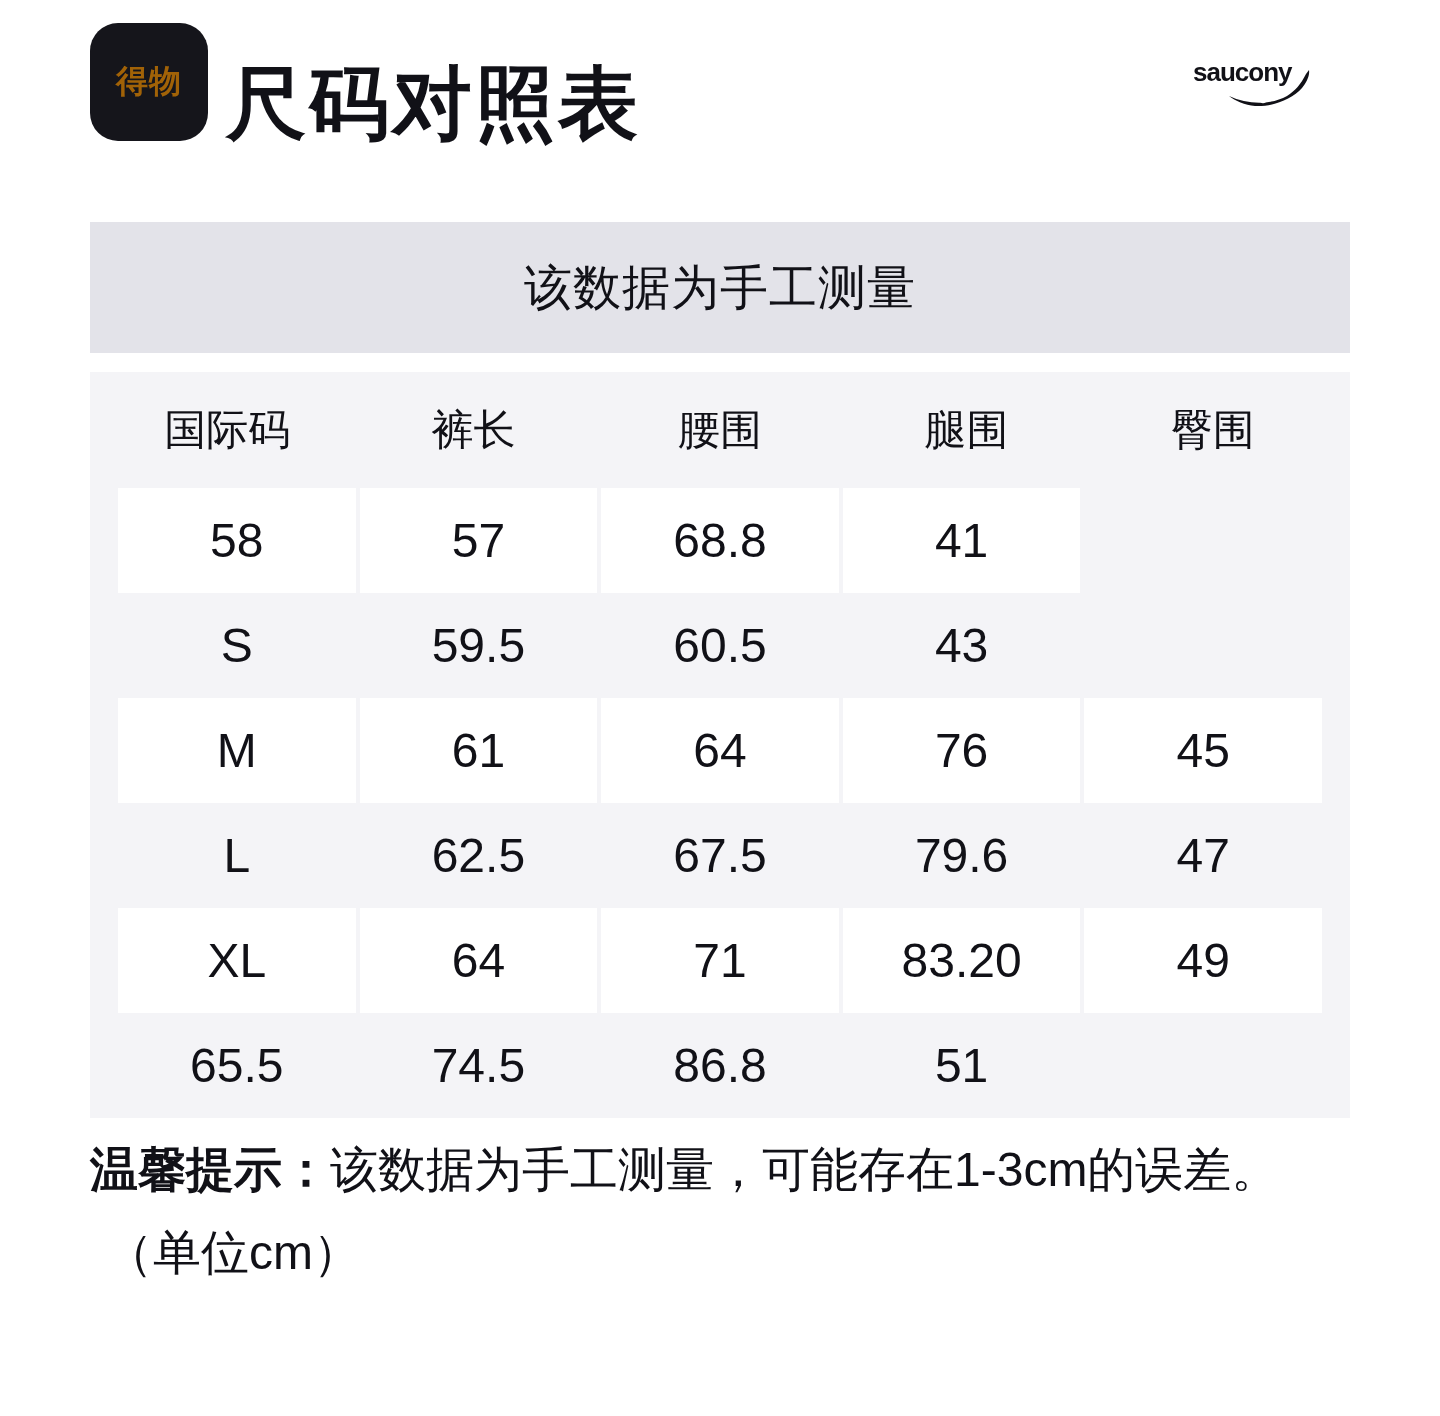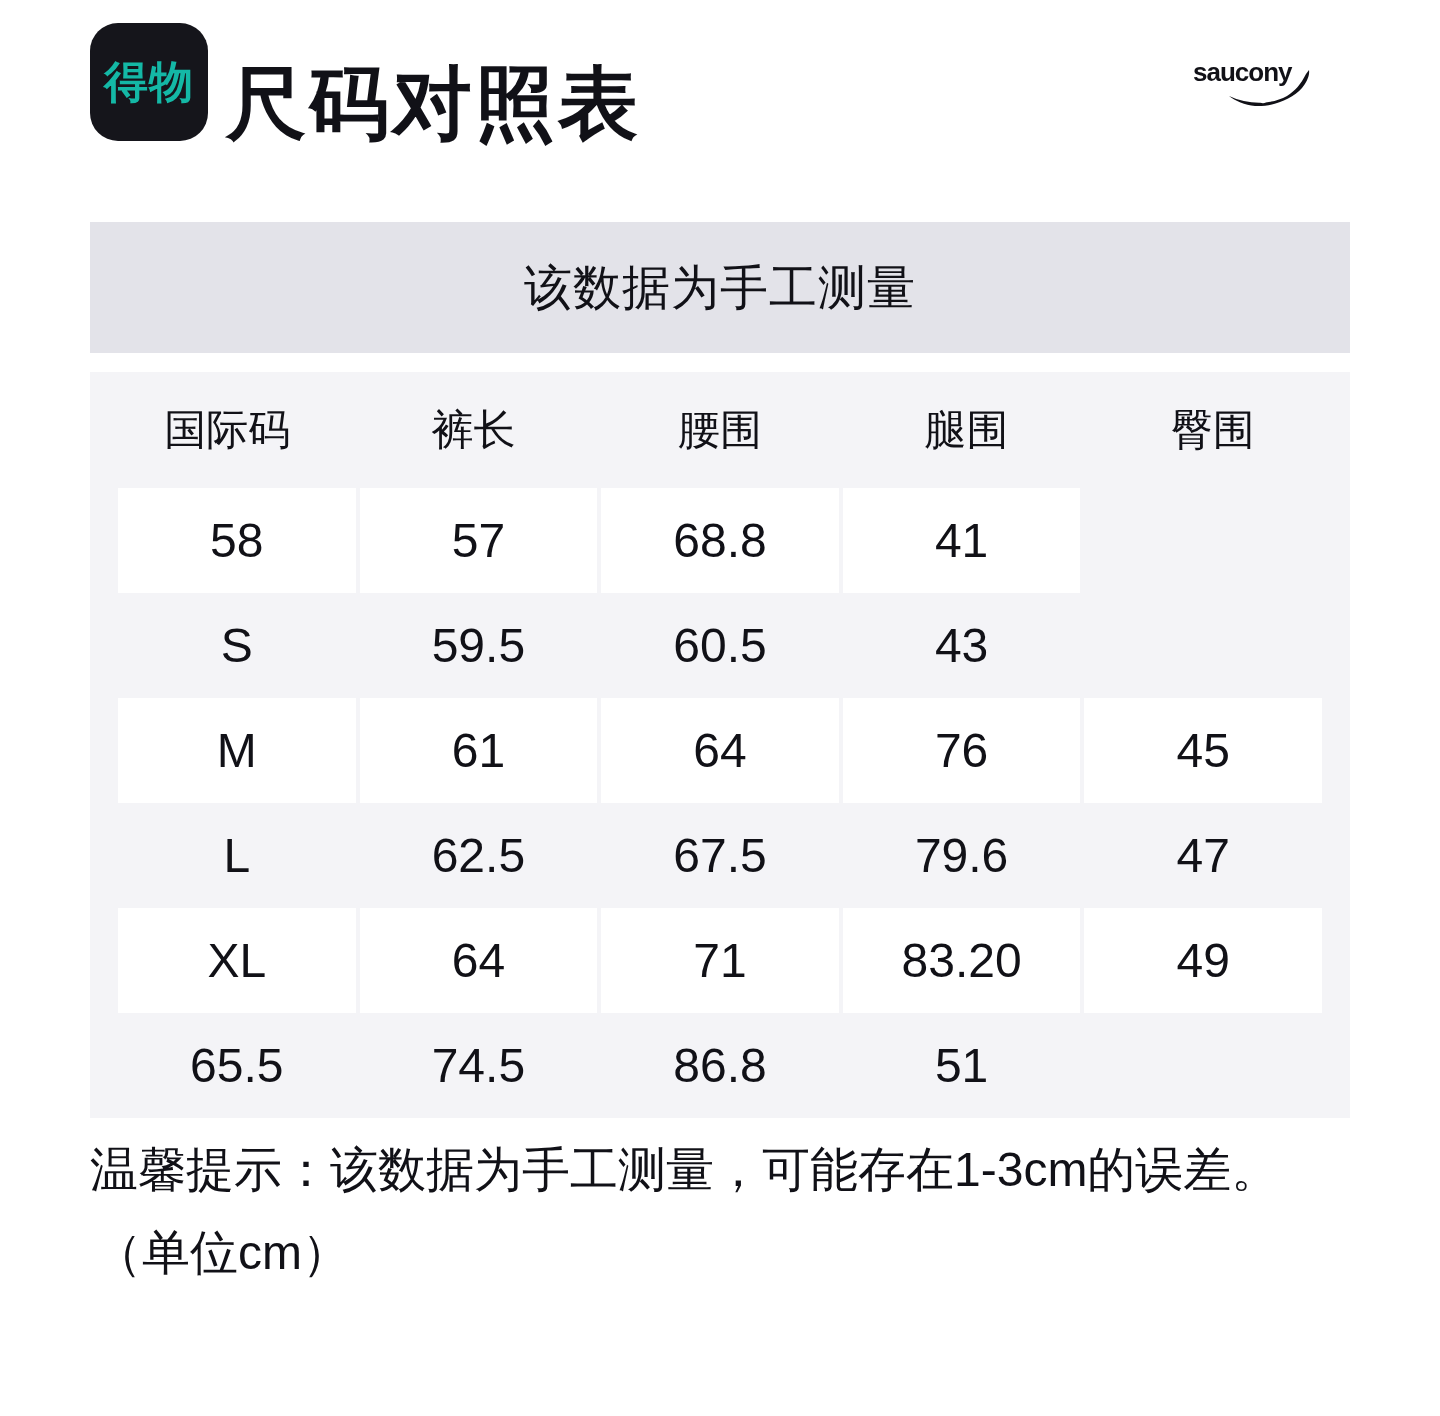--- a/index.html
+++ b/index.html
@@ -15,21 +15,21 @@
     width:1440px;height:1416px;position:relative;background:#fff;
     font-family:"Liberation Sans","DejaVu Sans",sans-serif;color:var(--text);
   }
 
   
   .app-logo{
     position:absolute;left:90px;top:23px;width:118px;height:118px;
     background:var(--logo-bg);border-radius:28px;
     display:flex;align-items:center;justify-content:center;
   }
-  .app-logo span{color:#14b8a6;font-size:44px;font-weight:700;letter-spacing:1px;}
+  .app-logo span{color:#a16207;font-size:32px;font-weight:700;letter-spacing:1px;}
   .page-title{
     position:absolute;left:226px;top:64px;
     font-size:80px;font-weight:600;letter-spacing:3px;line-height:1;
   }
   .brand{position:absolute;left:1193px;top:56px;width:120px;height:54px;}
 
   
   .band{
     position:absolute;left:90px;top:222px;width:1260px;height:131px;
     background:var(--band-bg);
@@ -50,22 +50,22 @@
   .th{text-align:center;font-size:42px;font-weight:400;}
   .trow{height:105px;}
   .tcell{
     display:flex;align-items:center;justify-content:center;
     font-size:48px;font-weight:400;
   }
   .row-white .tcell{background:var(--cell-bg);}
 
   
   .note{position:absolute;left:90px;top:1142px;width:1300px;font-size:48px;line-height:1.18;}
-  .note-label{font-weight:400;}
-  .note-line2{margin-top:26px;margin-left:4px;}
+  .note-label{font-weight:700;}
+  .note-line2{margin-top:26px;margin-left:15px;}
 </style>
 </head>
 <body>
 
 <div class="app-logo">
   <span>得物</span>
 </div>
 <div class="page-title">尺码对照表</div>
 
 <div class="brand">

